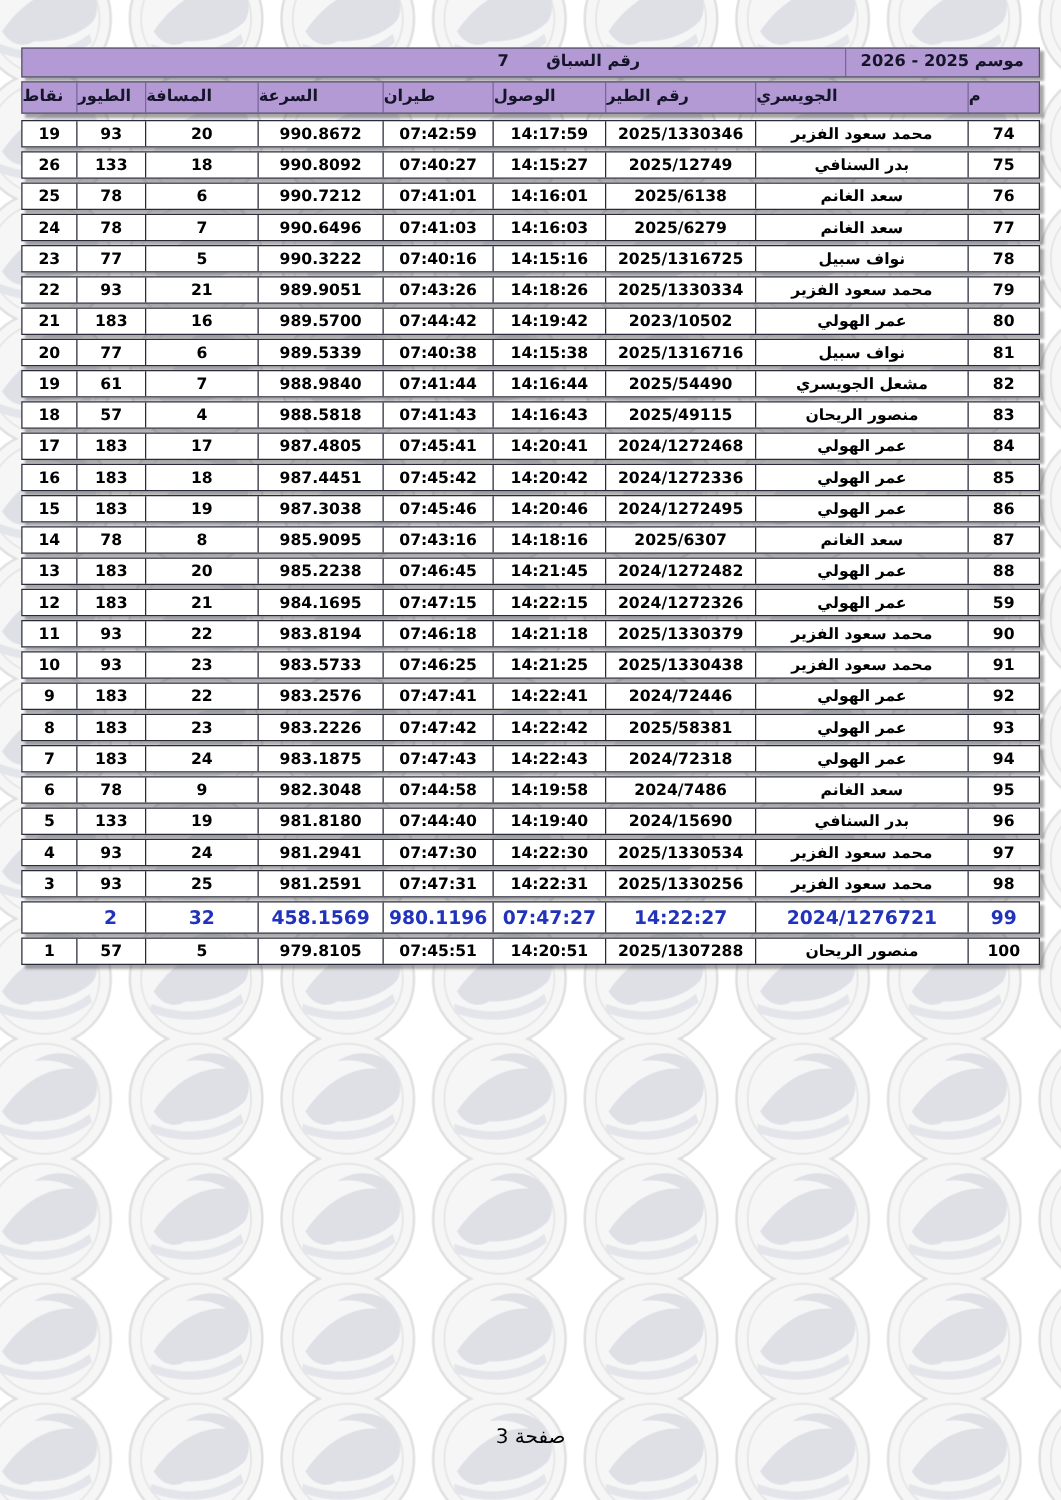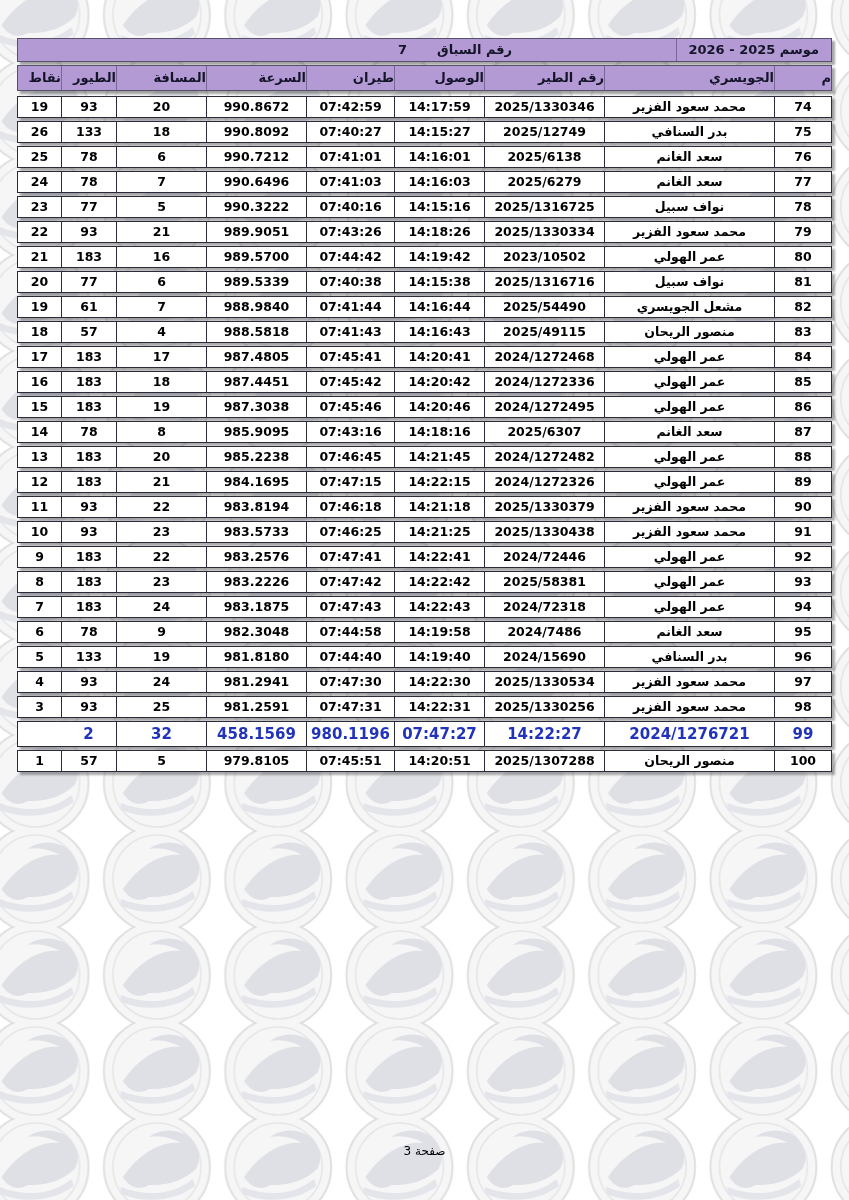--- a/index.html
+++ b/index.html
@@ -13,29 +13,29 @@
           font-weight:bold;font-size:13px;color:#15152a;margin-bottom:3px;}
   .topbar .tcell{border-left:1px solid rgba(70,60,100,.55);text-align:center;overflow:hidden;white-space:nowrap;}
   .topbar .tcell:last-child{border-left:none;}
   .t-season{flex:0 0 19%;}
   .t-category{flex:0 0 40%;}
   .t-location{flex:0 0 13%;margin-top:35px;}
   .t-race{flex:0 0 28%;display:flex;direction:rtl;justify-content:center;gap:30px;}
   .grid{display:grid;direction:rtl;grid-template-columns:57px 170px 120px 90px 88px 100px 90px 55px 43px;}
   .thead{background:var(--header-bg);border:1px solid #55516b;box-shadow:3px 3px 2px rgba(60,60,60,.45);
          height:24px;line-height:24px;font-weight:bold;font-size:13px;color:#15152a;margin-bottom:5px;}
-  .thead .hcell{text-align:right;border-left:1px solid rgba(70,60,100,.55);overflow:hidden;white-space:nowrap;padding-left:20px;}
+  .thead .hcell{text-align:left;border-left:1px solid rgba(70,60,100,.55);overflow:hidden;white-space:nowrap;}
   .thead .hcell:last-child{border-left:none;}
   .trow{background:#ffffff;border:1px solid var(--line);box-shadow:3px 3px 2px rgba(70,70,70,.45);
         height:20px;line-height:20px;font-weight:bold;font-size:12.5px;color:#000;margin-bottom:3px;}
   .trow .cell{text-align:center;border-left:1px solid var(--line);overflow:hidden;white-space:nowrap;}
   .trow .cell:last-child{border-left:none;}
   .trow.highlight{height:24px;line-height:24px;font-size:15px;color:var(--highlight);}
   .footer{position:absolute;z-index:1;bottom:42px;left:0;right:0;text-align:center;
-          font-size:12px;color:#000;direction:ltr;}
+          font-size:16px;color:#000;direction:ltr;}
 </style>
 </head>
 <body>
 
 <div class="page">
 
   <svg class="watermark" width="849" height="1200" viewBox="0 0 849 1200" xmlns="http://www.w3.org/2000/svg">
     <defs>
       <pattern id="wm" x="-25" y="-33" width="121.3" height="96" patternUnits="userSpaceOnUse">
         <g transform="translate(60.6,48)">
@@ -247,21 +247,21 @@
     <div class="cell">2024/1272482</div>
     <div class="cell">14:21:45</div>
     <div class="cell">07:46:45</div>
     <div class="cell">985.2238</div>
     <div class="cell">20</div>
     <div class="cell">183</div>
     <div class="cell">13</div>
   </div>
 
   <div class="grid trow">
-    <div class="cell">89</div>
+    <div class="cell">59</div>
     <div class="cell">عمر الهولي</div>
     <div class="cell">2024/1272326</div>
     <div class="cell">14:22:15</div>
     <div class="cell">07:47:15</div>
     <div class="cell">984.1695</div>
     <div class="cell">21</div>
     <div class="cell">183</div>
     <div class="cell">12</div>
   </div>
 

